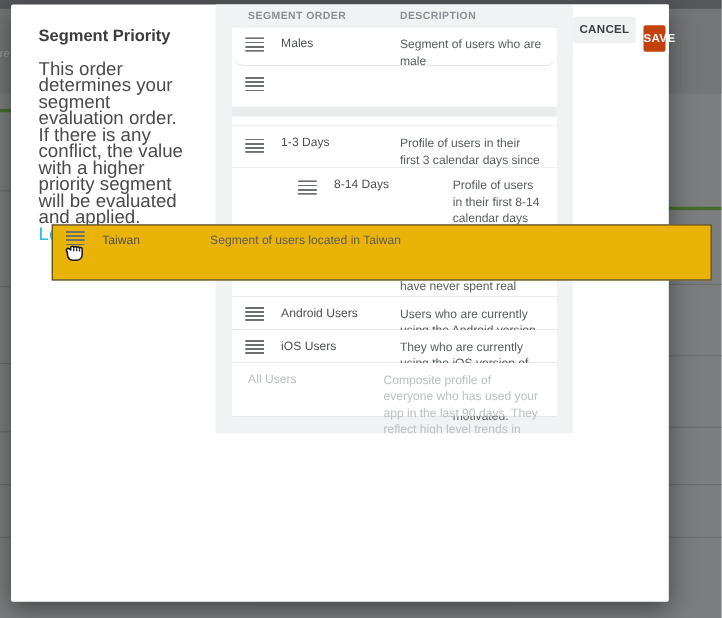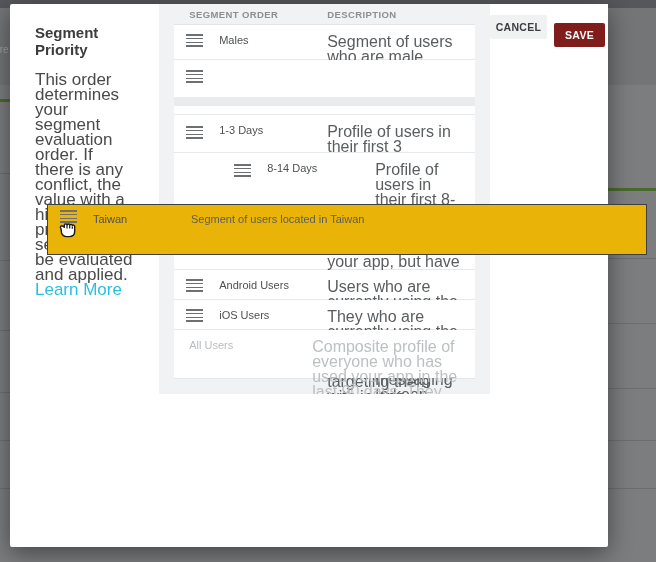--- a/index.html
+++ b/index.html
@@ -25,41 +25,41 @@
   
   .panel { height:390px; background:#f1f2f3; padding:0 15px; overflow:hidden; }
   .thead { display:flex; height:20px; align-items:center; font-size:9.5px; font-weight:bold;
            letter-spacing:.4px; color:#8a8f93; }
   .thead .h1 { width:153px; padding-left:15px; }
   .table { background:#fff; border-top:1px solid #e3e5e6; border-bottom:1px solid #e3e5e6; }
   .row { display:flex; border-bottom:1px solid #e6e8e9; background:#fff; position:relative; }
   .row:last-child { border-bottom:none; }
   .row .c-handle { width:45px; padding-left:12px; padding-top:11px; flex:none; }
   .row .c-name { width:108px; font-size:11px; color:#4d5052; padding-top:9px; flex:none; }
-  .row .c-desc { flex:1; font-size:16px; line-height:15px; color:#595d5f; padding:9px 14px 8px 0; }
-  .row.h35 { height:35px; }  .row.h38 { height:38px; }  .row.h62 { height:62px;padding-left:48px; }
+  .row .c-desc { flex:1; font-size:11px; line-height:15px; color:#595d5f; padding:9px 14px 8px 0; }
+  .row.h35 { height:35px;border-radius:10px; }  .row.h38 { height:38px; }  .row.h62 { height:62px;padding-left:48px; }
   .row.h55 { height:55px; }  .row.h30 { height:30px; }  .row.h48 { height:48px; }
   .row.h30 .c-handle, .row.h35 .c-handle { padding-top:9px; }
   .drag-handle { width:17px; height:13px;
      background:repeating-linear-gradient(to bottom,#6d7073 0 1.6px,transparent 1.6px 3.8px); }
   
   .row.placeholder { height:55px; }
   .row.placeholder .slot-handle { position:absolute; left:12px; top:10px; }
   .row.placeholder .slot-strip { position:absolute; left:0; right:0; top:37px; height:9px; background:#e9ebec; }
   
   .row.disabled .c-name { width:138px; padding-left:15px; color:#b9bdbf; }
   .row.disabled .c-desc { color:#bcc0c2; }
 
   
   .footer { height:46px; background:#fff; display:flex; align-items:center; justify-content:flex-end;
             padding-right:3px; gap:7px; border-radius:0 0 2px 2px; }
   .btn { font-family:"Liberation Sans", sans-serif; font-size:10.5px; font-weight:bold; letter-spacing:.3px;
          border:none; border-radius:2px; height:24px; cursor:pointer; }
   .btn-cancel { width:57px; background:#f0f1f1; color:#3b3e40; }
-  .btn-save { width:51px; background:#7f1d1d; color:#f8f9f9; cursor:default;margin-top:16px; }
+  .btn-save { width:20px; background:#c2410c; color:#f8f9f9; cursor:default;margin-top:16px; }
 
   
   .drag-row { position:absolute; left:47px; top:204px; width:600px; height:51px; background:#eab308;
               border:1px solid #404040; z-index:10; }
   .drag-row .d-handle { position:absolute; left:12px; top:5px; }
   .drag-row .d-name { position:absolute; left:45px; top:8px; font-size:11px; color:#4d5052; }
   .drag-row .d-desc { position:absolute; left:143px; top:8px; font-size:11px; color:#595d5f; }
   .cursor-icon { position:absolute; left:8px; top:10px; z-index:11; }
 </style>
 </head>

